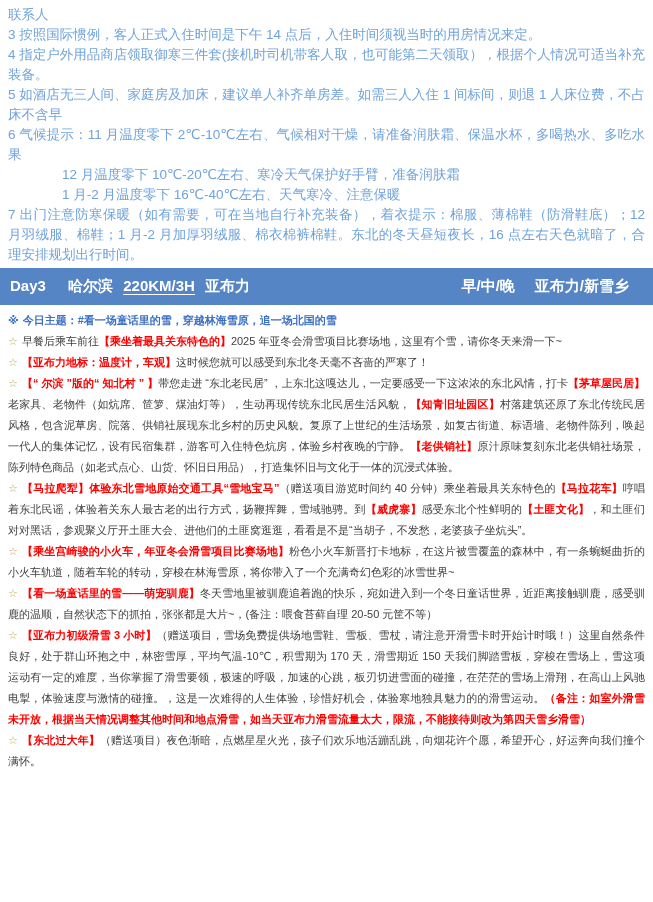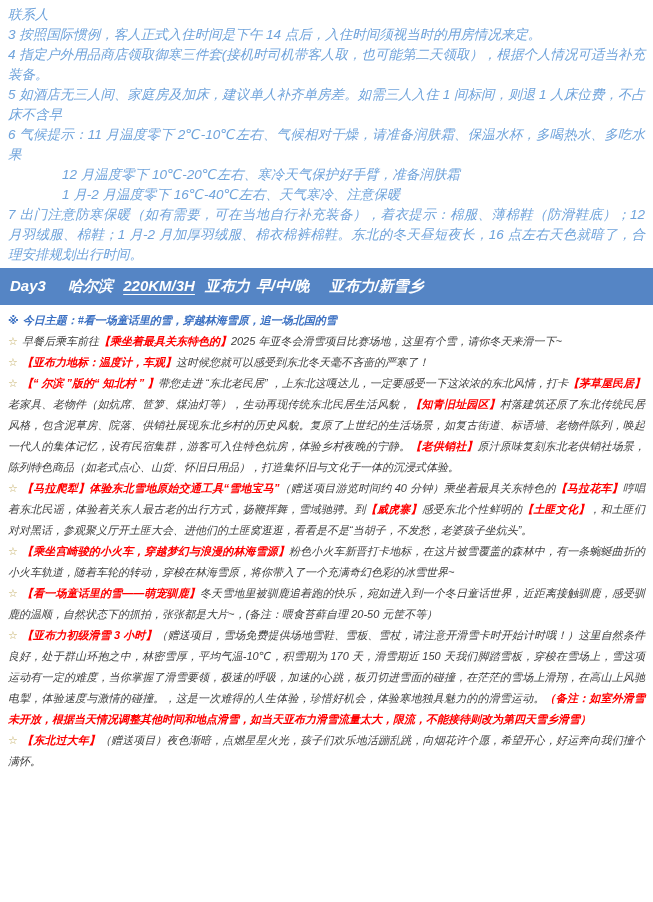--- a/index.html
+++ b/index.html
@@ -1,30 +1,30 @@
 <!DOCTYPE html>
 <html><head>
 <meta charset="utf-8">
 <style>
   html,body{margin:0;padding:0;}
   body{
     width:653px;height:902px;overflow:hidden;background:#ffffff;
     font-family:"Liberation Sans","DejaVu Sans",sans-serif;
   }
-  .page{width:653px;height:693px;position:relative;background:#fff;font-style:italic;}
+  .page{width:653px;height:693px;position:relative;background:#fff;}
   
   .top-notes{padding:5px 8px 3px 8px;}
   .top-notes .para{
     margin:0;font-size:13.5px;line-height:20px;text-align:justify;
     color:#6fa3db;
   }
   
   .day-bar{
     height:37px;background:#5585c5;color:#ffffff;
-    display:flex;align-items:center;
+    display:flex;align-items:center;justify-content:space-between;
     padding:0 24px 0 10px;font-size:15px;font-weight:bold;
   }
   .bar-left span{margin-right:6px;}
   .bar-left .day-label{margin-right:18px;}
   .u{text-decoration:underline;text-underline-offset:3px;}
   .bar-right{display:flex;gap:20px;}
   
   .content{padding:5px 8px 0 8px;}
   .content .para{
     margin:0;font-size:11px;line-height:21px;text-align:justify;
@@ -67,19 +67,19 @@
       <span>亚布力/新雪乡</span>
     </div>
   </div>
 
   <div class="content" id="content">
       <p class="para"><span class="mk mk-ref">※</span><span class="s-bluebold">今日主题：#看一场童话里的雪，穿越林海雪原，追一场北国的雪</span></p>
       <p class="para"><span class="mk mk-star">☆</span><span class="s-dark">早餐后乘车前往</span><span class="s-red">【乘坐着最具关东特色的】</span><span class="s-dark">2025 年亚冬会滑雪项目比赛场地，这里有个雪，请你冬天来滑一下~</span></p>
       <p class="para"><span class="mk mk-star">☆</span><span class="s-red">【亚布力地标：温度计，车观】</span><span class="s-dark">这时候您就可以感受到东北冬天毫不吝啬的严寒了！</span></p>
       <p class="para"><span class="mk mk-star">☆</span><span class="s-red">【“ 尔滨 ”版的“ 知北村 ” 】</span><span class="s-dark">带您走进 “东北老民居” ，上东北这嘎达儿，一定要感受一下这浓浓的东北风情，打卡</span><span class="s-red">【茅草屋民居】</span><span class="s-dark">老家具、老物件（如炕席、笸箩、煤油灯等），生动再现传统东北民居生活风貌，</span><span class="s-red">【知青旧址园区】</span><span class="s-dark">村落建筑还原了东北传统民居风格，包含泥草房、院落、供销社展现东北乡村的历史风貌。复原了上世纪的生活场景，如复古街道、标语墙、老物件陈列，唤起一代人的集体记忆，设有民宿集群，游客可入住特色炕房，体验乡村夜晚的宁静。</span><span class="s-red">【老供销社】</span><span class="s-dark">原汁原味复刻东北老供销社场景，陈列特色商品（如老式点心、山货、怀旧日用品），打造集怀旧与文化于一体的沉浸式体验。</span></p>
       <p class="para"><span class="mk mk-star">☆</span><span class="s-red">【马拉爬犁】体验东北雪地原始交通工具“雪地宝马”</span><span class="s-dark">（赠送项目游览时间约 40 分钟）乘坐着最具关东特色的</span><span class="s-red">【马拉花车】</span><span class="s-dark">哼唱着东北民谣，体验着关东人最古老的出行方式，扬鞭挥舞，雪域驰骋。到</span><span class="s-red">【威虎寨】</span><span class="s-dark">感受东北个性鲜明的</span><span class="s-red">【土匪文化】</span><span class="s-dark">，和土匪们对对黑话，参观聚义厅开土匪大会、进他们的土匪窝逛逛，看看是不是“当胡子，不发愁，老婆孩子坐炕头”。</span></p>
-      <p class="para"><span class="mk mk-star">☆</span><span class="s-red">【乘坐宫崎骏的小火车，穿越梦幻与浪漫的林海雪源】</span><span class="s-dark">粉色小火车新晋打卡地标，在这片被雪覆盖的森林中，有一条蜿蜒曲折的小火车轨道，随着车轮的转动，穿梭在林海雪原，将你带入了一个充满奇幻色彩的冰雪世界~</span></p>
+      <p class="para"><span class="mk mk-star">☆</span><span class="s-red">【乘坐宫崎骏的小火车，年亚冬会滑雪项目比赛场地】</span><span class="s-dark">粉色小火车新晋打卡地标，在这片被雪覆盖的森林中，有一条蜿蜒曲折的小火车轨道，随着车轮的转动，穿梭在林海雪原，将你带入了一个充满奇幻色彩的冰雪世界~</span></p>
       <p class="para"><span class="mk mk-star">☆</span><span class="s-red">【看一场童话里的雪——萌宠驯鹿】</span><span class="s-dark">冬天雪地里被驯鹿追着跑的快乐，宛如进入到一个冬日童话世界，近距离接触驯鹿，感受驯鹿的温顺，自然状态下的抓拍，张张都是大片~，(备注：喂食苔藓自理 20-50 元筐不等）</span></p>
       <p class="para"><span class="mk mk-star">☆</span><span class="s-red">【亚布力初级滑雪 3 小时】</span><span class="s-dark">（赠送项目，雪场免费提供场地雪鞋、雪板、雪杖，请注意开滑雪卡时开始计时哦！）这里自然条件良好，处于群山环抱之中，林密雪厚，平均气温-10℃，积雪期为 170 天，滑雪期近 150 天我们脚踏雪板，穿梭在雪场上，雪这项运动有一定的难度，当你掌握了滑雪要领，极速的呼吸，加速的心跳，板刃切进雪面的碰撞，在茫茫的雪场上滑翔，在高山上风驰电掣，体验速度与激情的碰撞。，这是一次难得的人生体验，珍惜好机会，体验寒地独具魅力的的滑雪运动。</span><span class="s-red">（备注：如室外滑雪未开放，根据当天情况调整其他时间和地点滑雪，如当天亚布力滑雪流量太大，限流，不能接待则改为第四天雪乡滑雪）</span></p>
       <p class="para"><span class="mk mk-star">☆</span><span class="s-red">【东北过大年】</span><span class="s-dark">（赠送项目）夜色渐暗，点燃星星火光，孩子们欢乐地活蹦乱跳，向烟花许个愿，希望开心，好运奔向我们撞个满怀。</span></p>
     </div>
 
 </div>
 
 </body></html>

